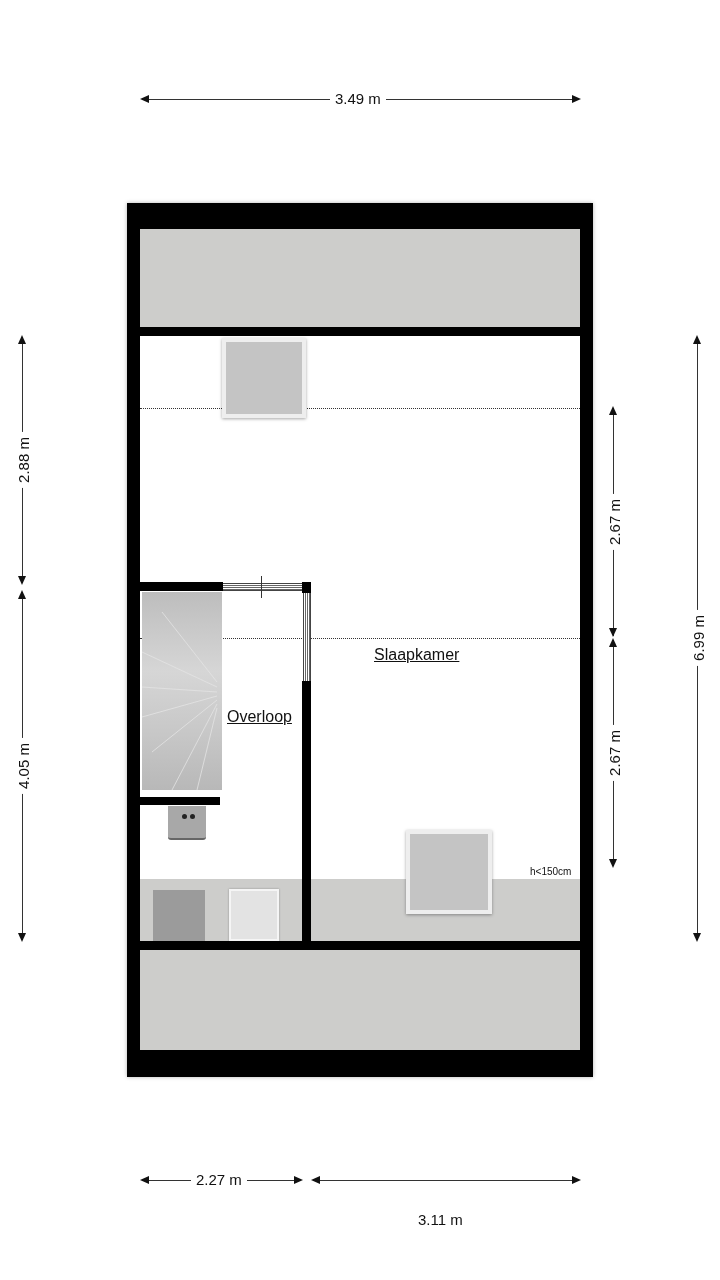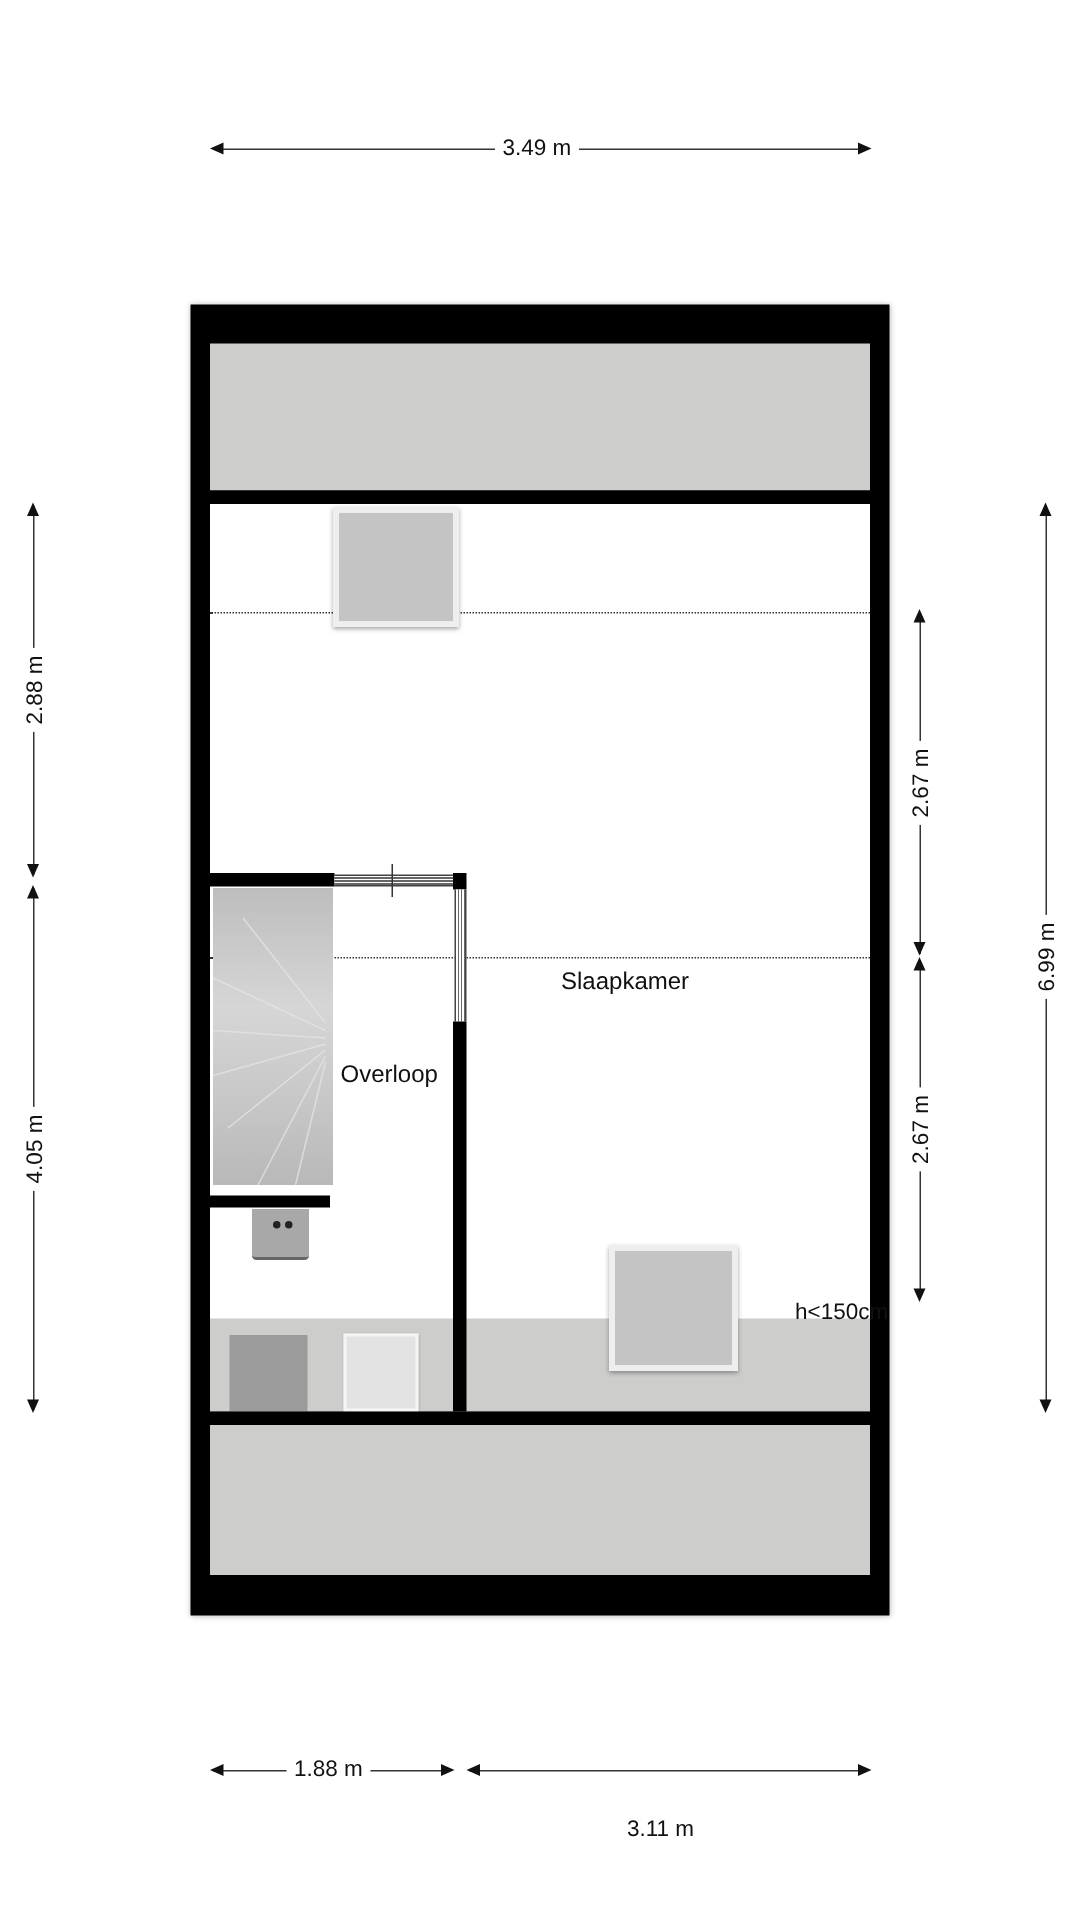--- a/index.html
+++ b/index.html
@@ -15,22 +15,22 @@
   .arrow-l { border-top: 4px solid transparent; border-bottom: 4px solid transparent; border-right: 9px solid #111; }
   .arrow-r { border-top: 4px solid transparent; border-bottom: 4px solid transparent; border-left: 9px solid #111; }
   .arrow-u { border-left: 4px solid transparent; border-right: 4px solid transparent; border-bottom: 9px solid #111; }
   .arrow-d { border-left: 4px solid transparent; border-right: 4px solid transparent; border-top: 9px solid #111; }
   .dimlabel { position: absolute; font-size: 15px; background: #fff; padding: 0 5px; white-space: nowrap; line-height: 16px; }
   .dimlabel.v { transform: rotate(-90deg); transform-origin: center center; }
   
   .wall { position: absolute; background: #000; }
   .gray { position: absolute; background: #cdcdcb; }
   .dotted { position: absolute; height: 0; border-top: 1px dotted #333; }
-  .room-label { position: absolute; font-size: 16px; color: #111; white-space: nowrap; }
-  .small-label { position: absolute; font-size: 15px; color: #111; white-space: nowrap; }
+  .room-label { position: absolute; font-size: 16px; color: #111; white-space: nowrap; text-decoration: underline; }
+  .small-label { position: absolute; font-size: 10px; color: #111; white-space: nowrap; }
   .window-h { position: absolute; height: 6px; border-top: 1px solid #444; border-bottom: 1px solid #444; background: repeating-linear-gradient(#fff 0 1px, #666 1px 2px); }
   .window-v { position: absolute; width: 6px; border-left: 1px solid #444; border-right: 1px solid #444; background: repeating-linear-gradient(90deg, #fff 0 1px, #666 1px 2px); }
   .skylight { position: absolute; background: #c4c4c4; border: 4px solid #eeeeee; box-shadow: 0 1px 3px rgba(0,0,0,0.35); }
   .stairs { position: absolute; background: linear-gradient(180deg, #bdbdbd 0%, #d6d6d6 40%, #c8c8c8 70%, #b8b8b8 100%); }
 </style>
 </head>
 <body>
 
 <div>
   <div class="hline" style="left:142px; top:99px; width:436px;"></div>
@@ -125,20 +125,20 @@
 
   <div class="room-label" style="left:374px; top:646px;">Slaapkamer</div>
   <div class="room-label" style="left:227px; top:708px;text-align:center;">Overloop</div>
   <div class="small-label" style="left:530px; top:866px;">h&lt;150cm</div>
 </div>
 
 <div>
   <div class="hline" style="left:142px; top:1180px; width:158px;"></div>
   <div class="arrow-l" style="left:140px; top:1176px;"></div>
   <div class="arrow-r" style="left:294px; top:1176px;"></div>
-  <div class="dimlabel" style="left:191px; top:1172px;">1.88 m</div>
+  <div class="dimlabel" style="left:191px; top:1172px;">2.27 m</div>
 </div>
 <div>
   <div class="hline" style="left:313px; top:1180px; width:265px;"></div>
   <div class="arrow-l" style="left:311px; top:1176px;"></div>
   <div class="arrow-r" style="left:572px; top:1176px;"></div>
   <div class="dimlabel" style="left:413px; top:1212px;">3.11 m</div>
 </div>
 
 </body></html>

